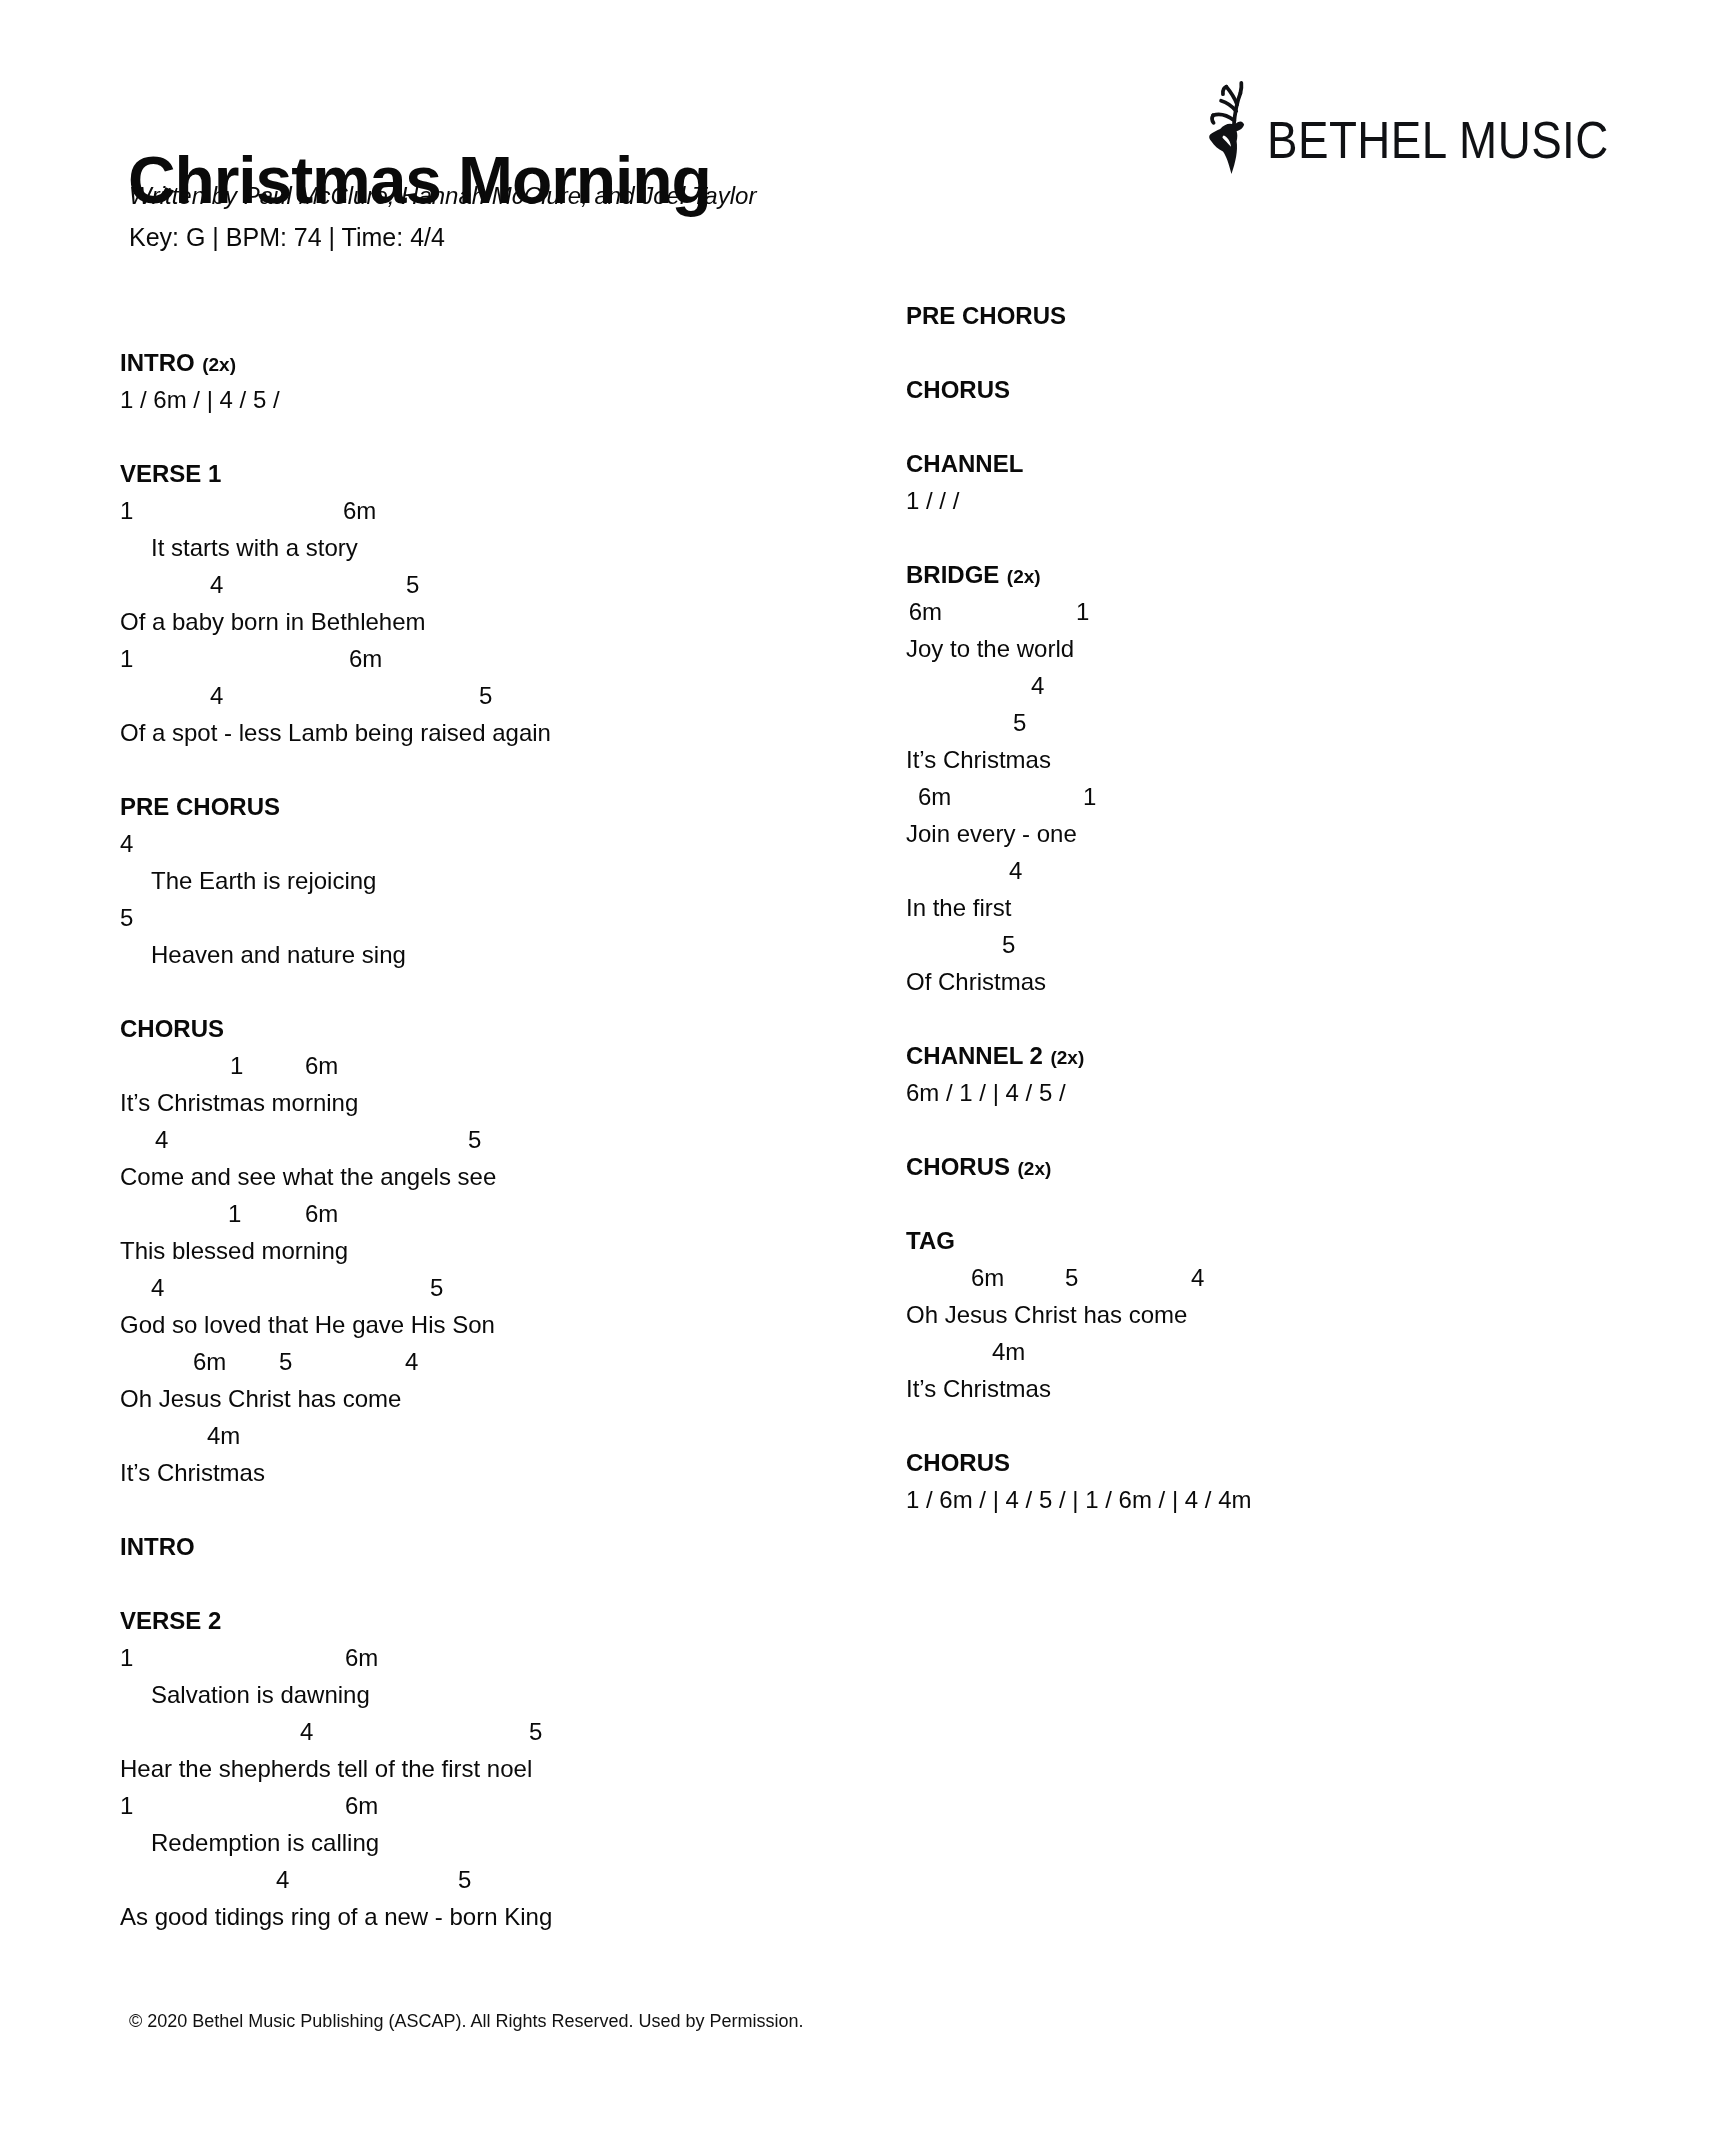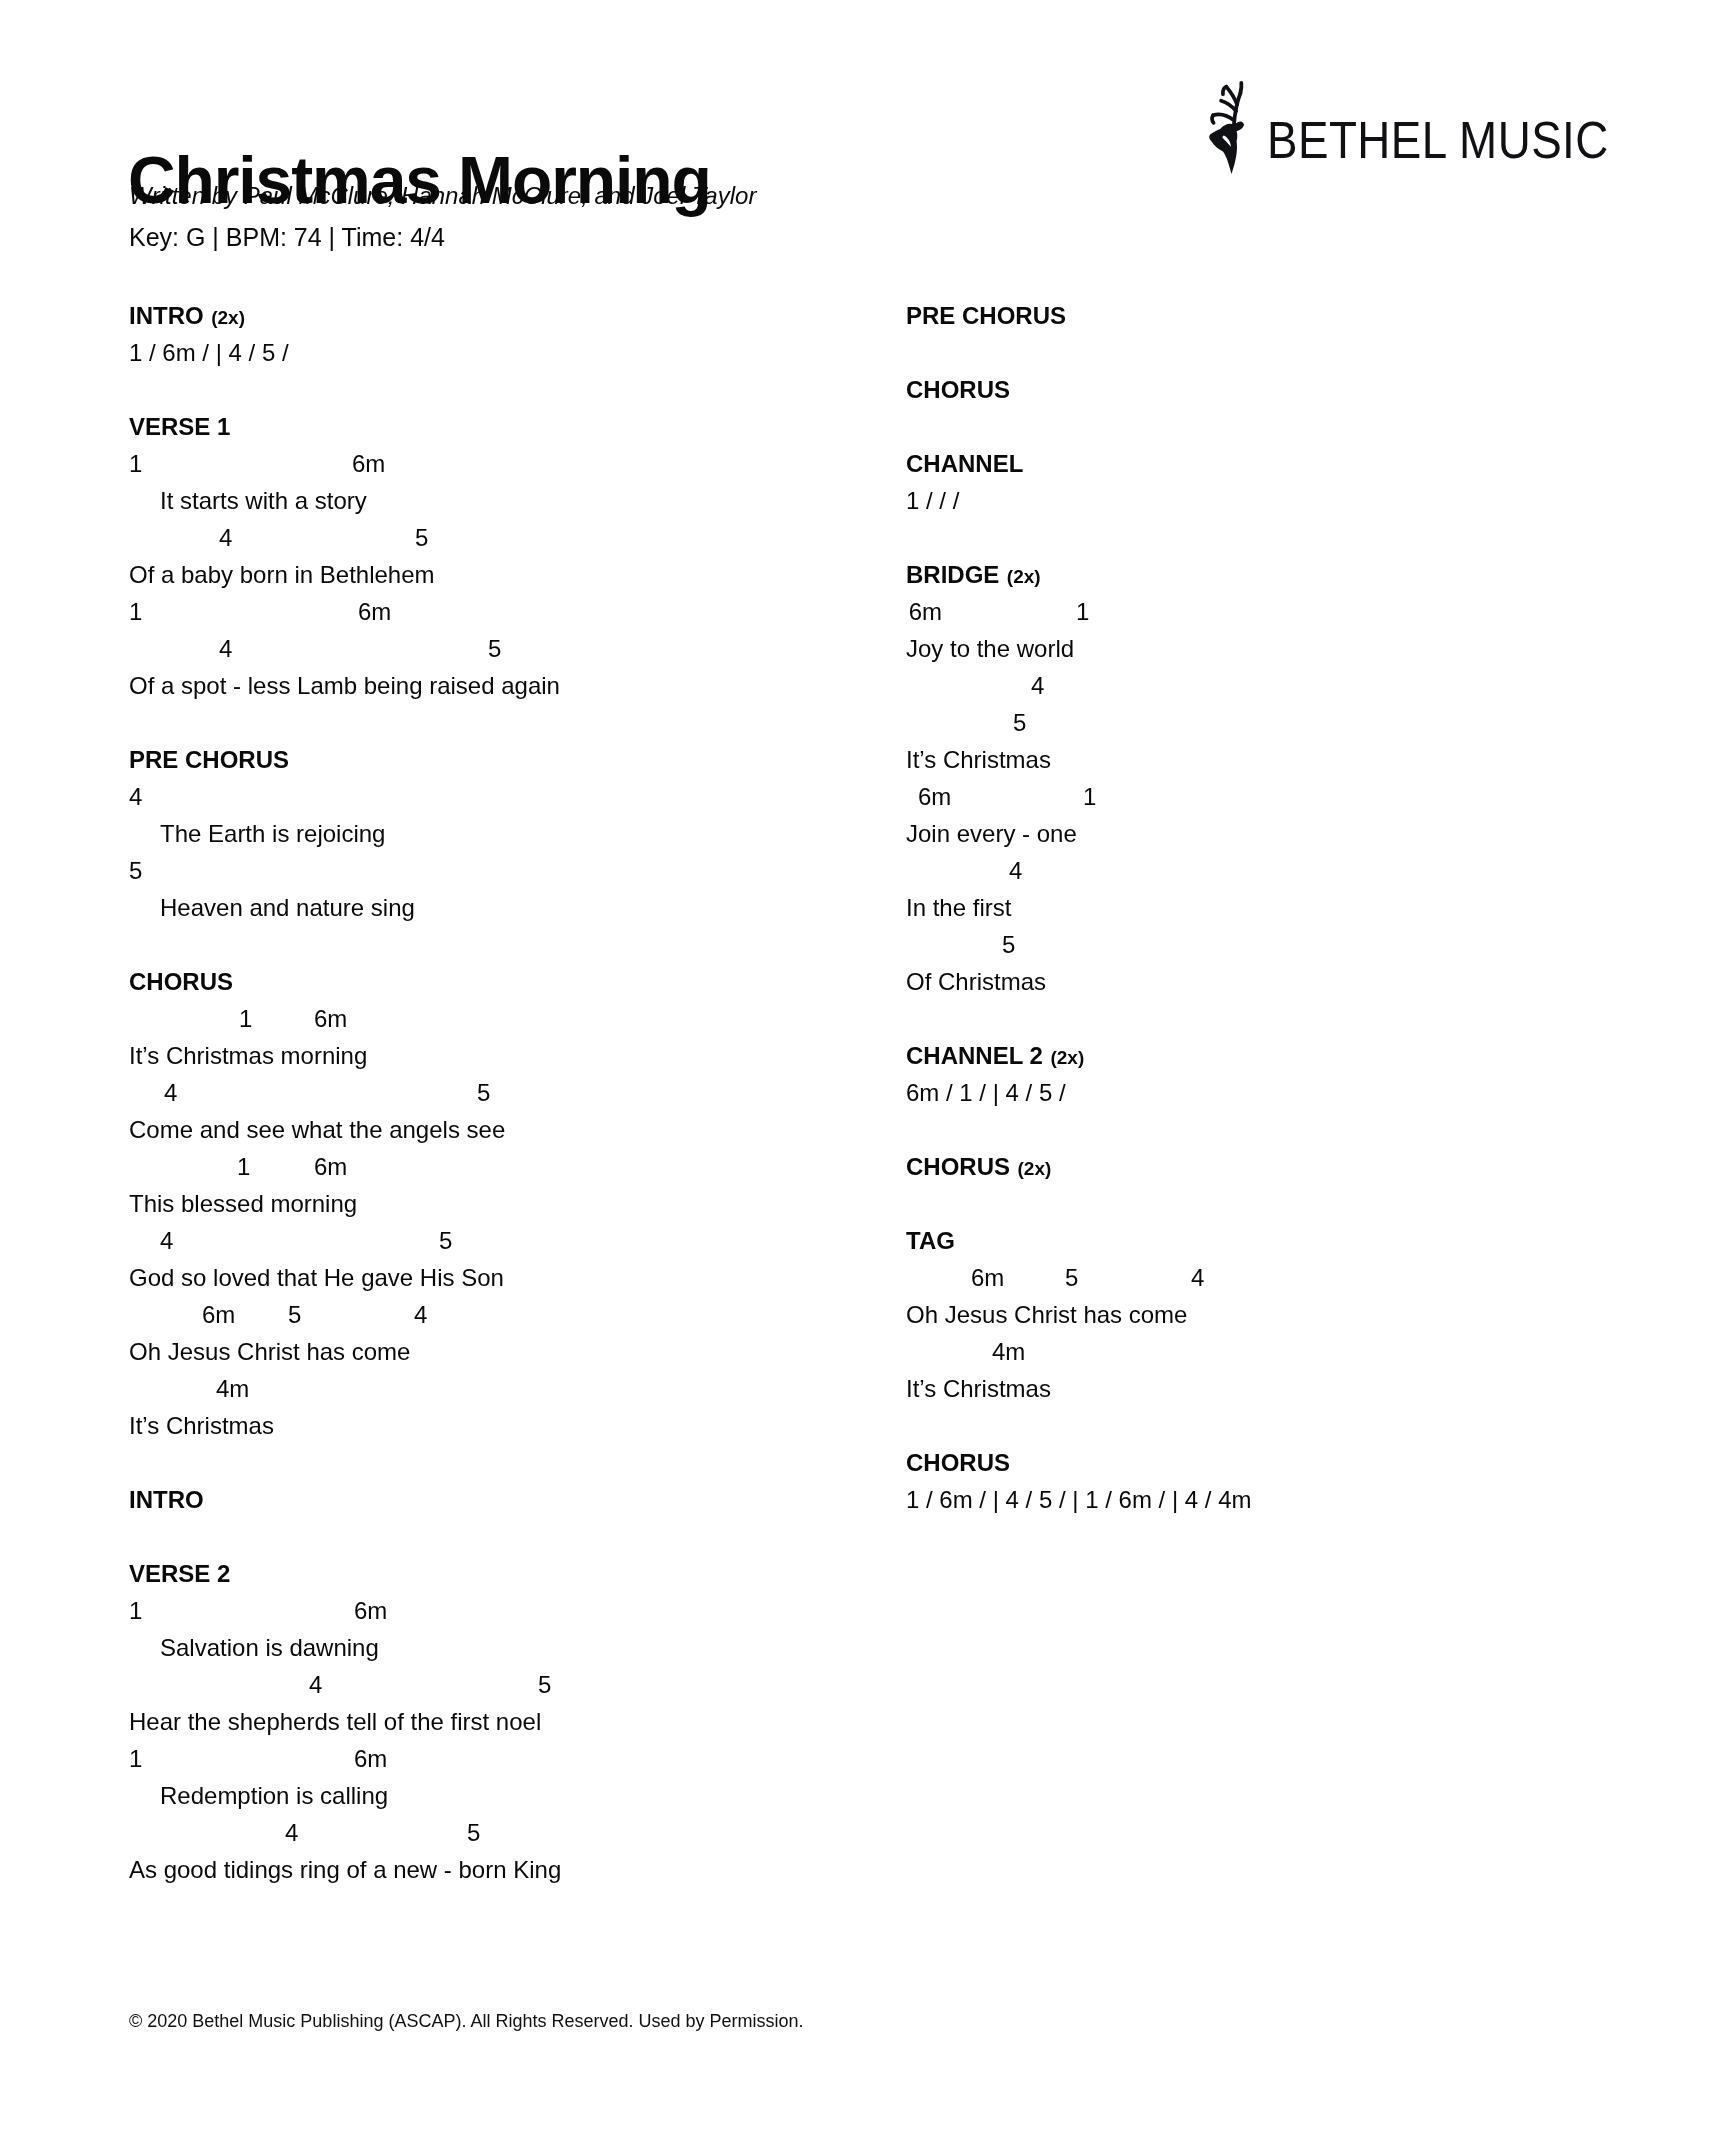--- a/index.html
+++ b/index.html
@@ -26,21 +26,21 @@
   }
   .logo { position: absolute; left: 1207px; top: 80px; width: 484px; height: 108px; }
   .logo-icon { position: absolute; left: 0; top: 0; width: 47px; height: 96px; }
   .brand {
     position: absolute; left: 60px; top: 34px;
     font-size: 52px; line-height: 1; letter-spacing: 0.5px;
     transform: scaleX(0.88); transform-origin: left top;
     white-space: nowrap; font-weight: 400; color: #101114;
   }
   .column { position: absolute; top: 297px; }
-  .col-left  { left: 129px;  width: 753px; }
+  .col-left  { left: 120px;  width: 753px; margin-top: 47px; }
   .col-right { left: 906px; width: 785px; }
   .song-section { margin-bottom: 37px; }
   .sec-head { height: 37px; line-height: 37px; font-size: 24px; font-weight: 700; white-space: nowrap; }
   .sec-suffix { font-size: 19px; font-weight: 700; margin-left: 7.5px; }
   .line { position: relative; height: 37px; line-height: 37px; font-size: 24px; white-space: nowrap; }
   .chord { position: absolute; top: 0; }
   .footer { position: absolute; left: 129px; top: 2009px; font-size: 18px; line-height: 25px; color: #111; }
 </style>
 </head>
 <body>

